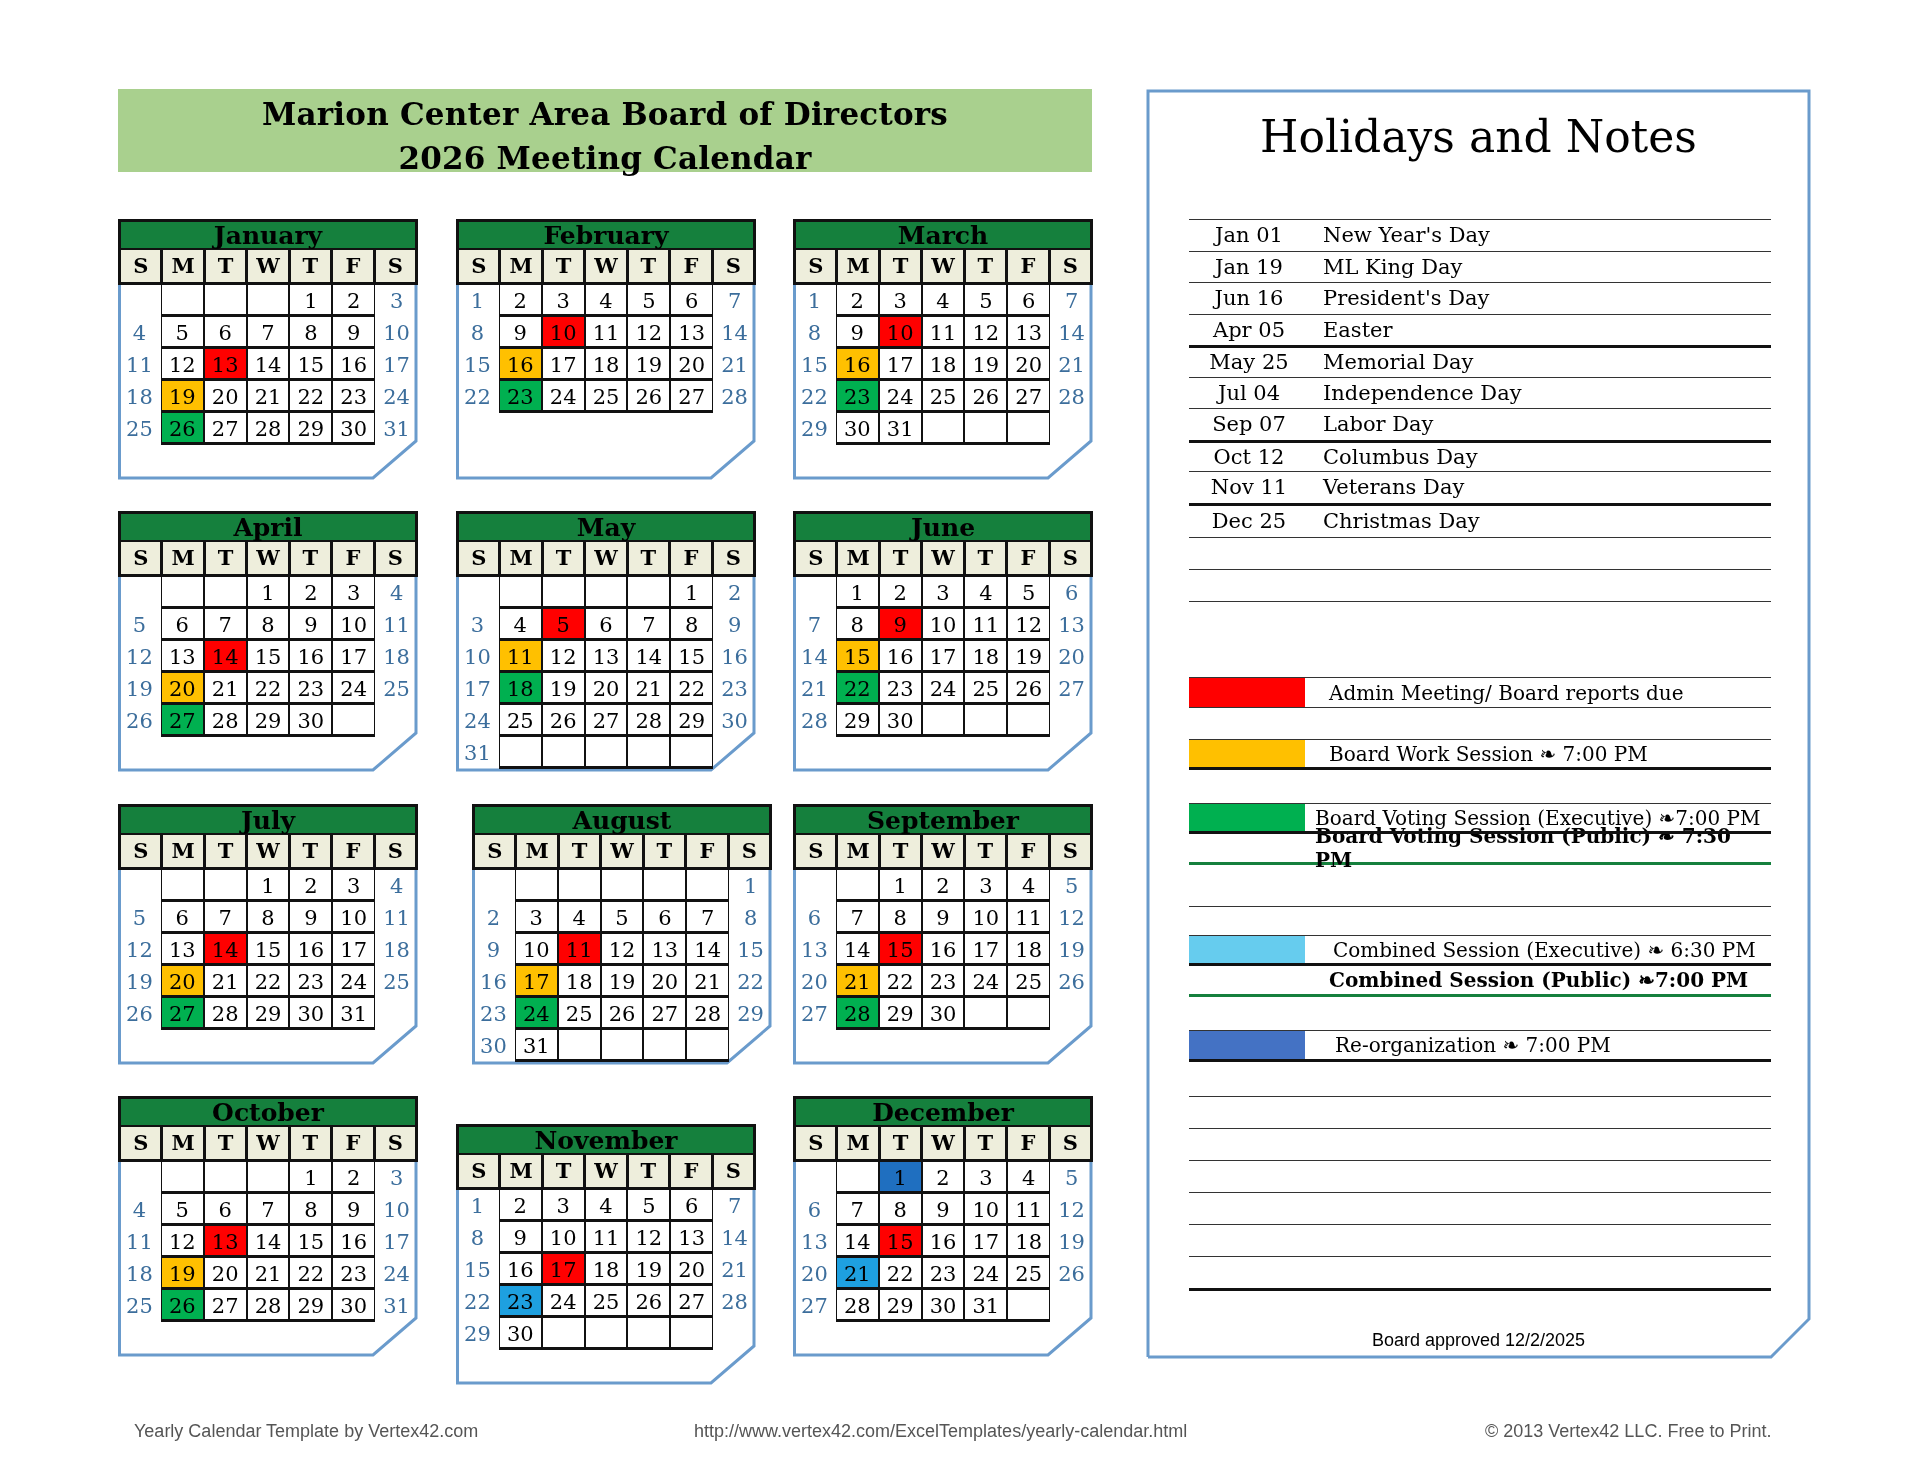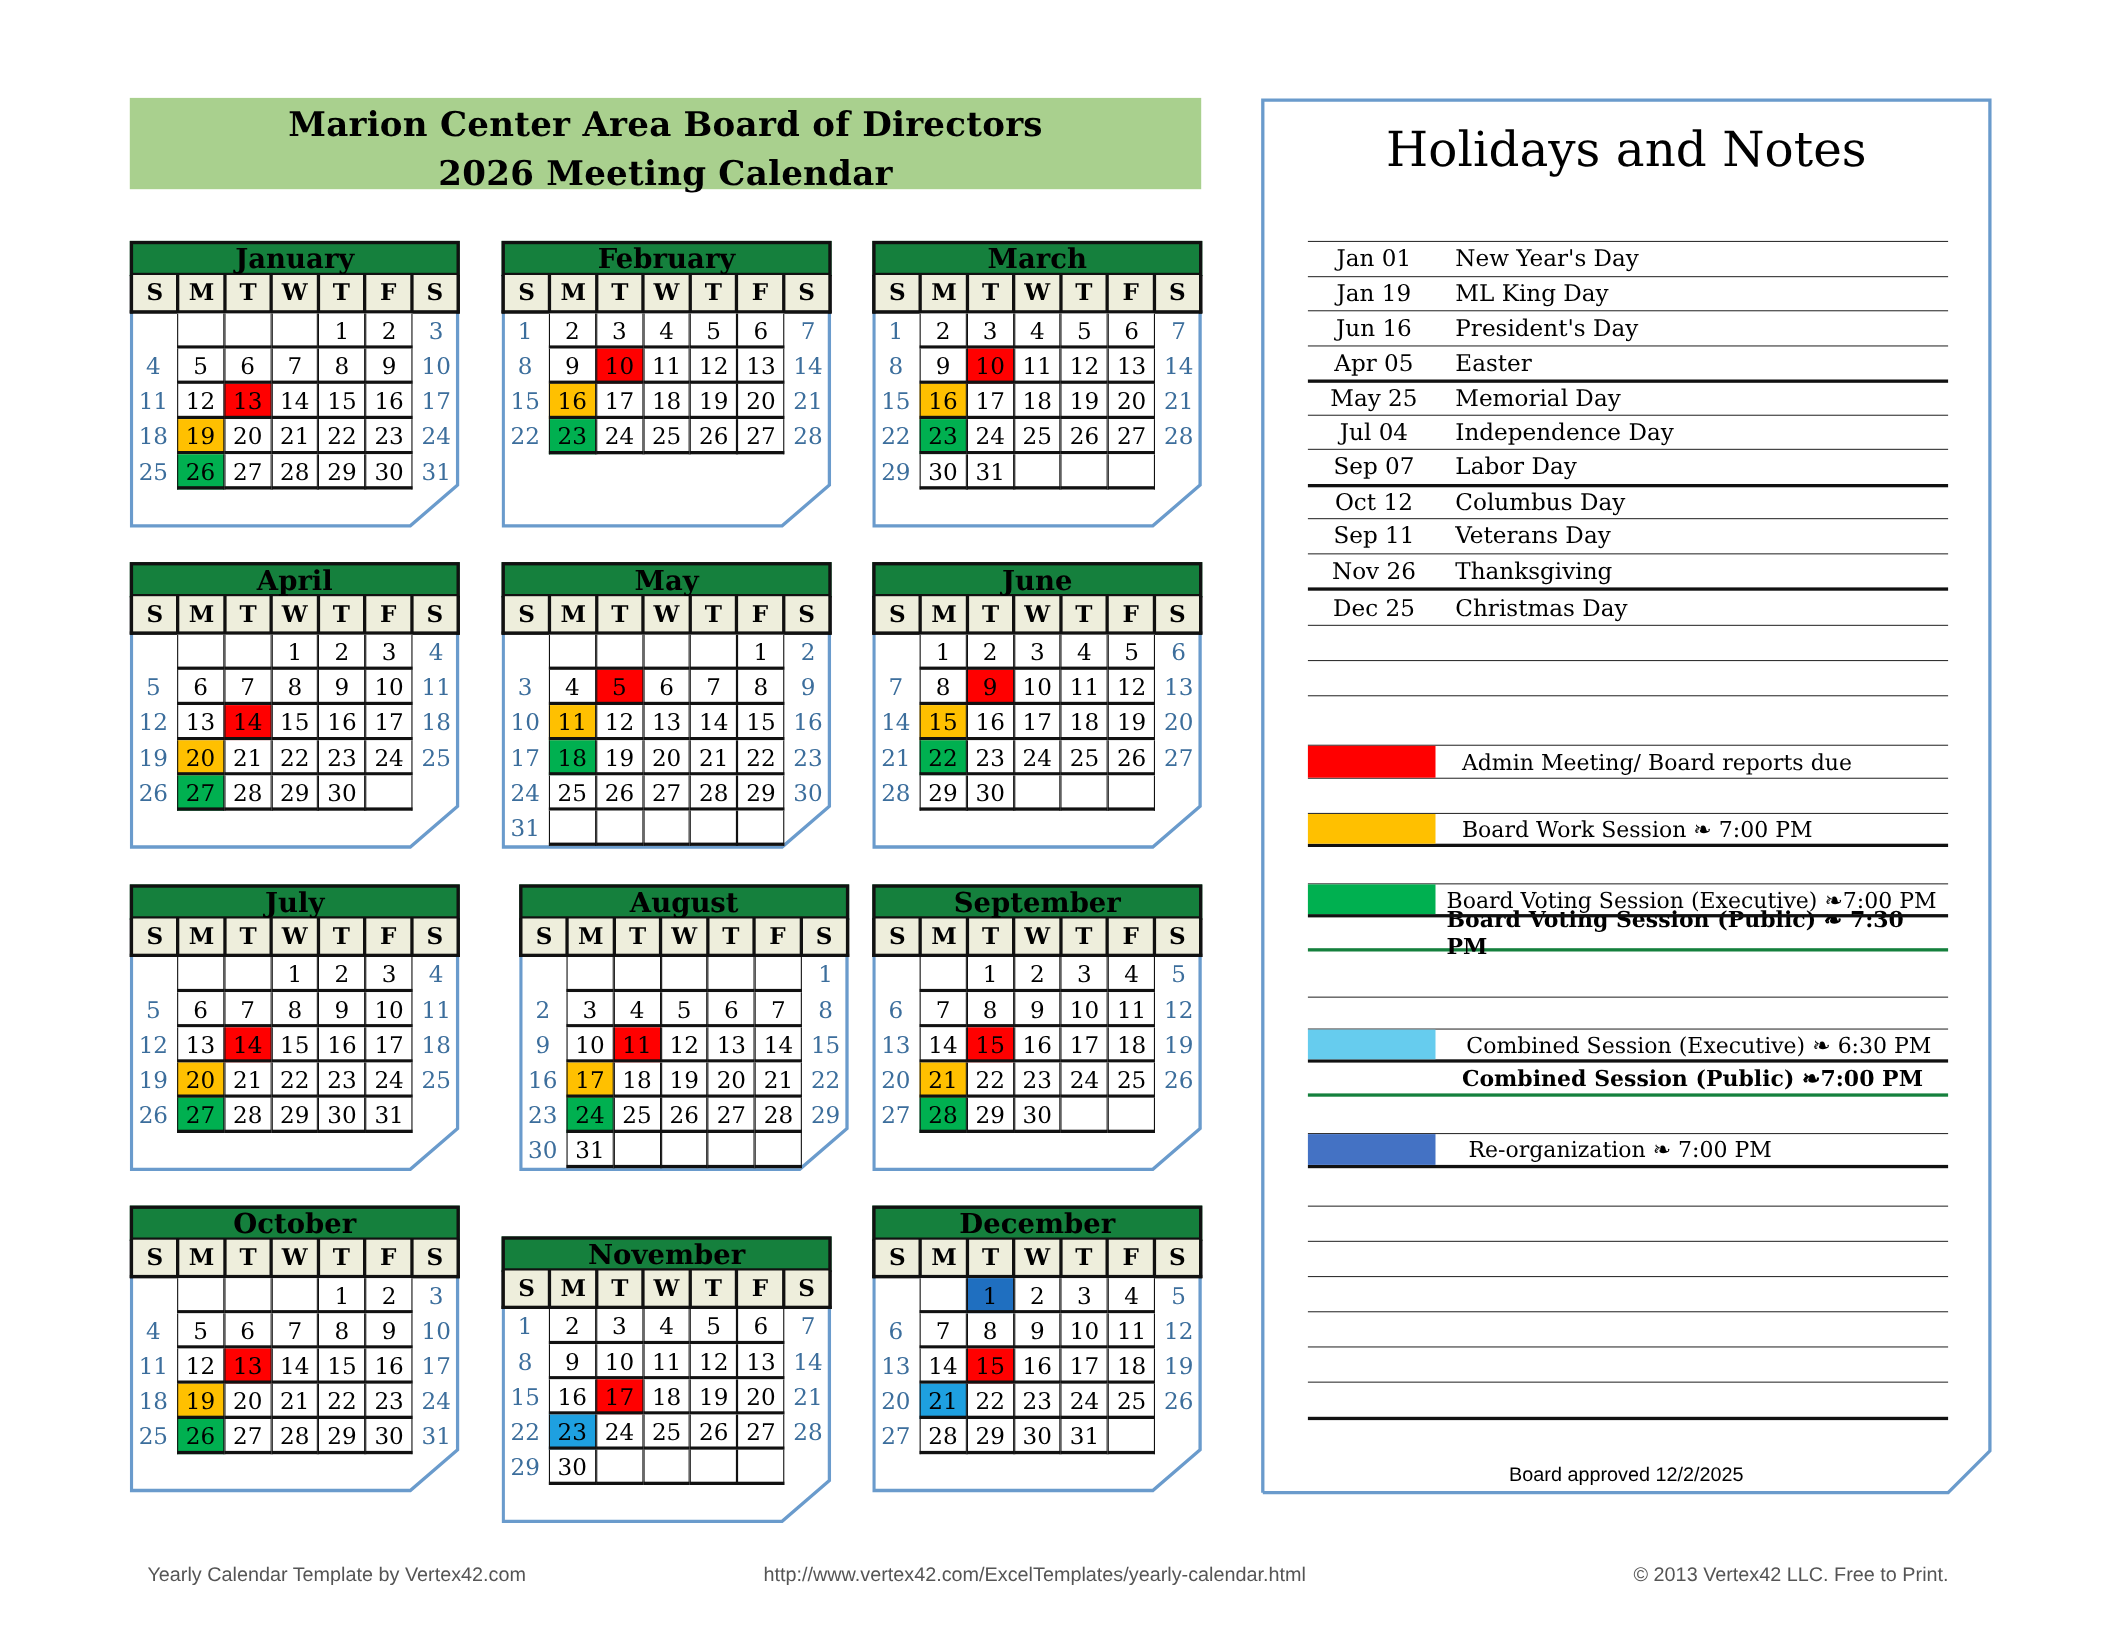--- a/index.html
+++ b/index.html
@@ -737,26 +737,22 @@
       </div>
     <div class="hol-row">
         <span class="d">Sep 07</span>
         <span class="n">Labor Day</span>
       </div>
     <div class="hol-row thick">
         <span class="d">Oct 12</span>
         <span class="n">Columbus Day</span>
       </div>
     <div class="hol-row">
-        <span class="d">Sep 11</span>
+        <span class="d">Nov 11</span>
         <span class="n">Veterans Day</span>
-      </div>
-    <div class="hol-row">
-        <span class="d">Nov 26</span>
-        <span class="n">Thanksgiving</span>
       </div>
     <div class="hol-row thick" style="height:34px">
         <span class="d">Dec 25</span>
         <span class="n">Christmas Day</span>
       </div>
     <div class="hol-row" style="height:32px"></div>
     <div class="hol-row" style="height:32px"></div>
     <div class="hol-row" style="height:1px"></div>
   </div>
 

